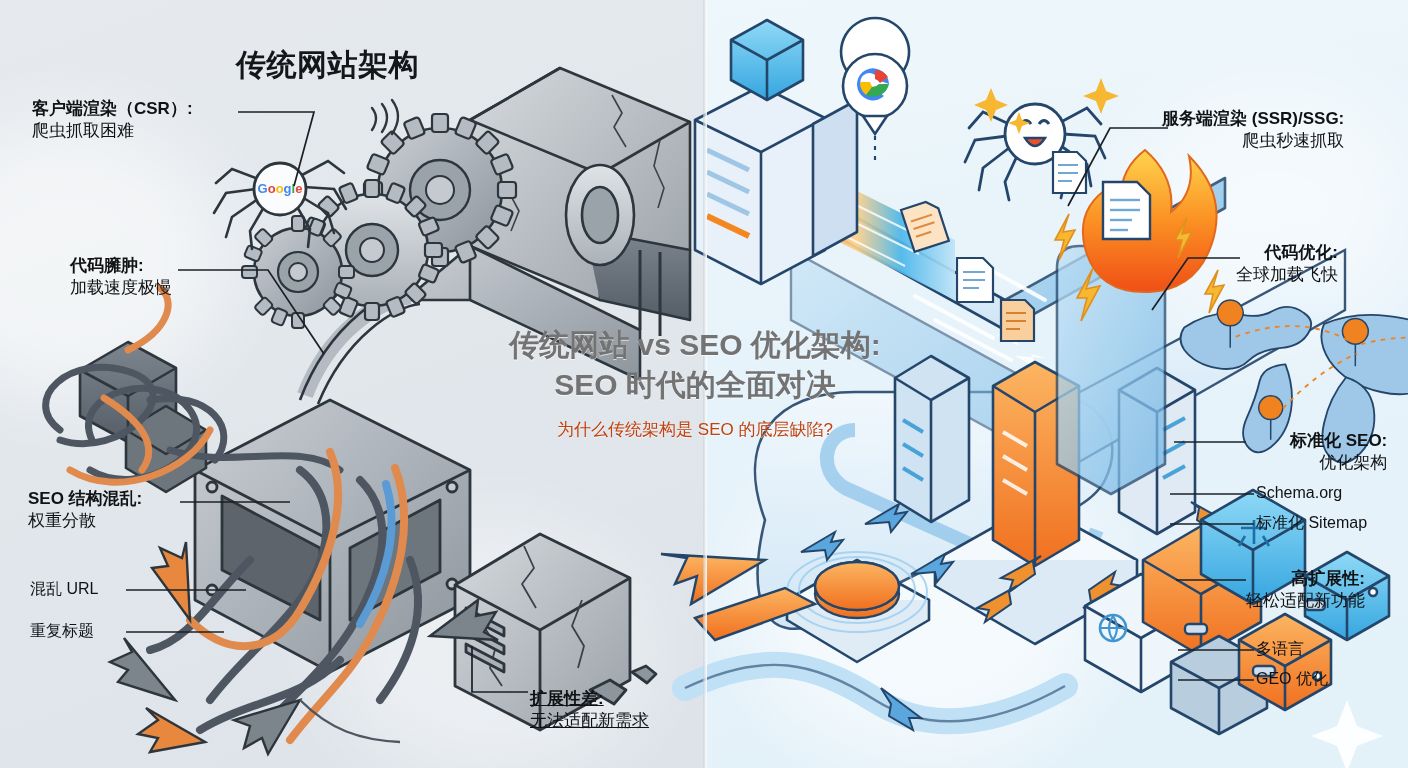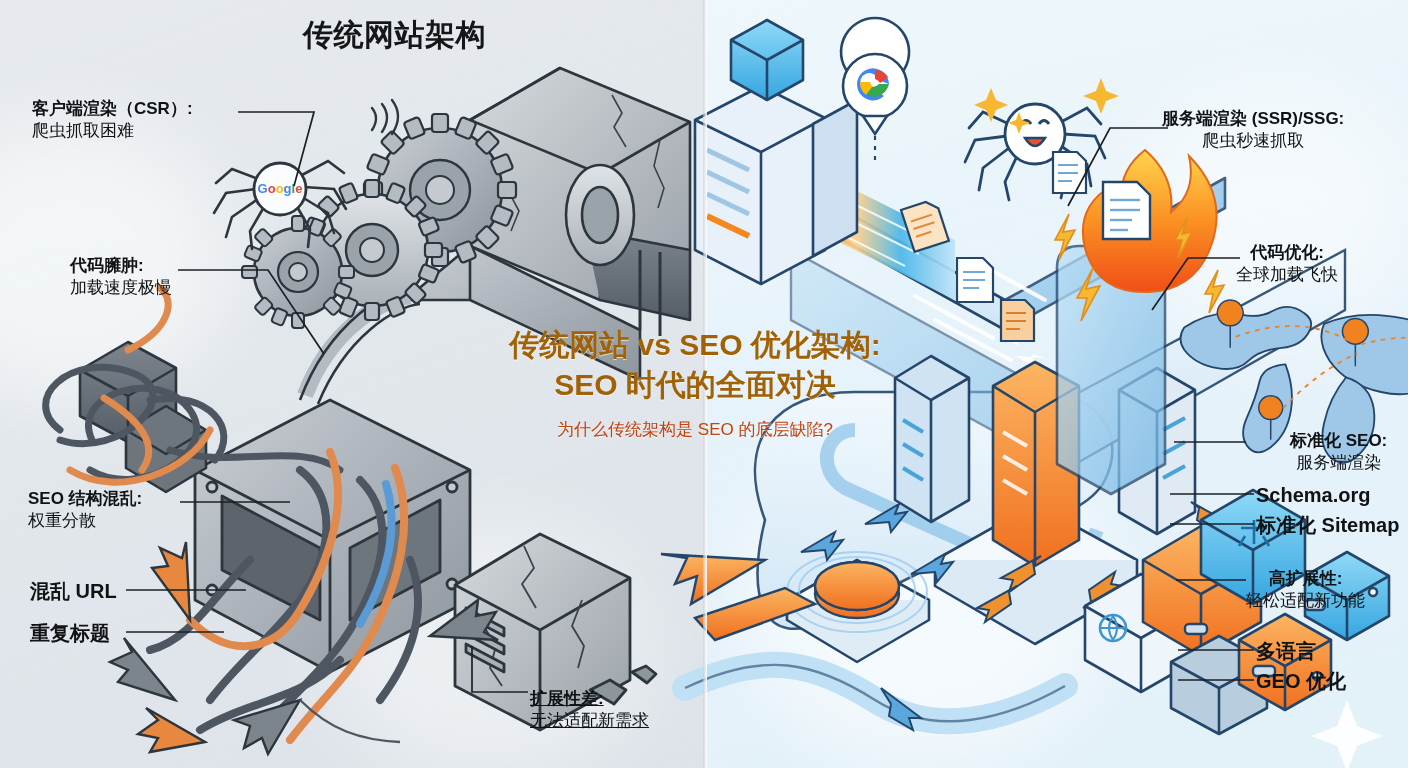--- a/index.html
+++ b/index.html
@@ -16,38 +16,38 @@
     background:linear-gradient(160deg,#e6eaee 0%,#e2e7ec 45%,#dde3e9 100%);}
   #panel-right{left:705px;width:703px;
     background:linear-gradient(170deg,#eef7fb 0%,#e7f3fa 40%,#e3f1f9 100%);}
   #divider{position:absolute;left:703px;top:0;width:4px;height:768px;
     background:linear-gradient(90deg,rgba(190,200,210,.55),rgba(255,255,255,.95));}
 
   
   .blob{position:absolute;border-radius:50%;filter:blur(38px);pointer-events:none;}
 
   
-  .hdr{position:absolute;text-align:right;color:#141618;font-weight:bold;
-       letter-spacing:.5px;}
+  .hdr{position:absolute;text-align:left;color:#141618;font-weight:bold;
+       letter-spacing:.5px;margin-top:30px;}
   #title-left{left:236px;top:17px;width:250px;font-size:30px;line-height:36px;}
 
   
   #center-title{position:absolute;left:470px;top:325px;width:450px;text-align:center;
-       color:#a16207;font-weight:bold;font-size:30px;line-height:40px;
+       color:#737373;font-weight:bold;font-size:30px;line-height:40px;
        text-shadow:0 1px 0 rgba(255,255,255,.65);}
   #center-sub{position:absolute;left:470px;top:418px;width:450px;text-align:center;
        color:#c2410c;font-size:17px;line-height:24px;
        text-shadow:0 1px 0 rgba(255,255,255,.6);}
 
   
   .lbl{position:absolute;color:#101214;line-height:1.32;}
   .lbl .t1{font-weight:bold;font-size:17px;white-space:nowrap;}
   .lbl .t2{font-size:17px;white-space:nowrap;}
-  .lbl.small .t1{font-size:20px;font-weight:bold;}
-  .lbl.r{text-align:center;}
+  .lbl.small .t1{font-size:16px;font-weight:normal;}
+  .lbl.r{text-align:right;}
   .lbl.l{text-align:left;}
 
   
   .leader{position:absolute;pointer-events:none;}
 
   
   .mech{position:absolute;}
   svg{display:block;overflow:visible;}
 </style>
 </head>
@@ -667,21 +667,21 @@
   <div class="lbl r" style="left:1236px;top:242px;">
     <div class="t1">代码优化:</div>
     <div class="t2">全球加载飞快</div>
   </div>
   <svg class="leader" style="left:1148px;top:244px;" width="95" height="80">
     <path d="M4 66 L40 14 H92" fill="none" stroke="#1b2026" stroke-width="1.7"></path>
   </svg>
 
   <div class="lbl r" style="left:1290px;top:430px;">
     <div class="t1">标准化 SEO:</div>
-    <div class="t2">服务端渲染</div>
+    <div class="t2">优化架构</div>
   </div>
   <svg class="leader" style="left:1172px;top:434px;" width="80" height="20">
     <path d="M2 8 H74" fill="none" stroke="#1b2026" stroke-width="1.7"></path>
   </svg>
 
   <div class="lbl r small" style="left:1256px;top:482px;">
     <div class="t1">Schema.org</div>
   </div>
   <svg class="leader" style="left:1168px;top:486px;" width="90" height="20">
     <path d="M2 8 H86" fill="none" stroke="#1b2026" stroke-width="1.7"></path>

